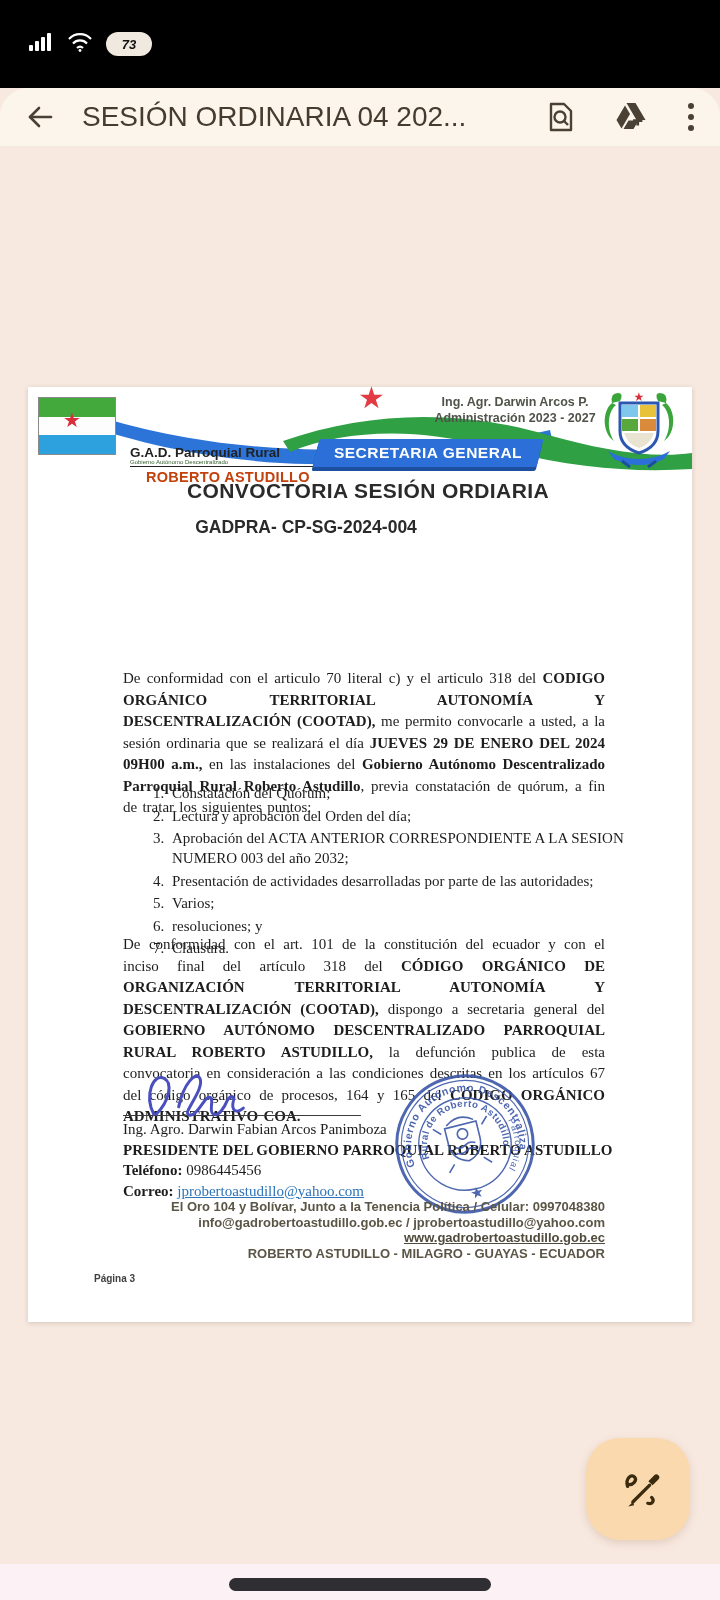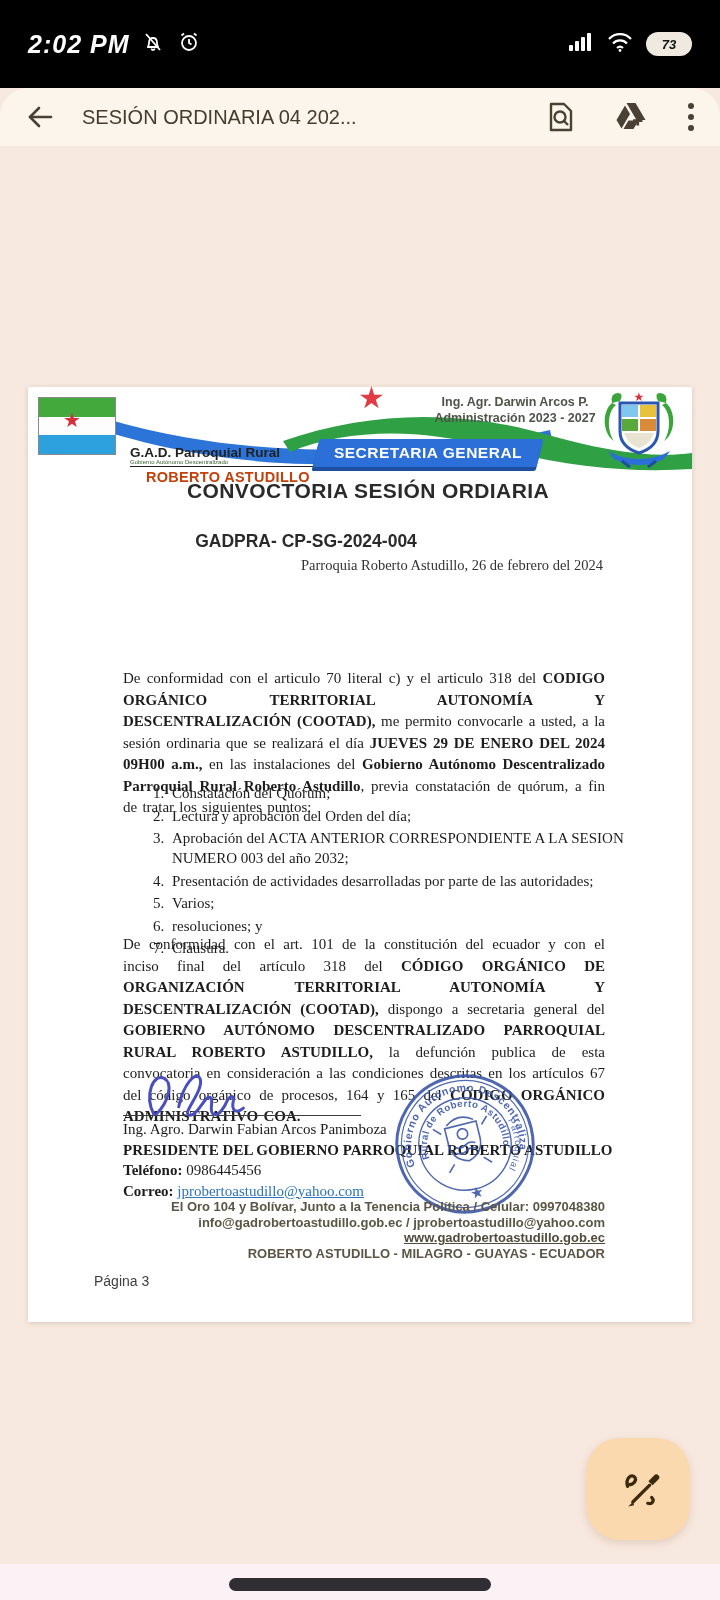--- a/index.html
+++ b/index.html
@@ -22,21 +22,21 @@
     display:flex;align-items:center;justify-content:center;
     color:#111;font-size:13px;font-weight:bold;font-style:italic;
   }
   
   .app-bar{
     position:absolute;top:88px;left:0;width:720px;height:58px;
     background:#fbf5eb;border-radius:28px 28px 0 0;
     display:flex;align-items:center;padding:0 24px;box-sizing:border-box;
   }
   .ab-title{
-    flex:1;margin-left:26px;font-size:20px;color:#453b2f;
+    flex:1;margin-left:26px;font-size:28px;color:#453b2f;
     white-space:nowrap;overflow:hidden;
   }
   .ab-icons{display:flex;align-items:center;gap:36px;margin-left:10px;}
   .icon-btn{display:flex;align-items:center;justify-content:center;cursor:pointer;}
   .dots{display:flex;flex-direction:column;gap:5px;padding:2px;}
   .dots span{width:6px;height:6px;border-radius:50%;background:#4a4033;}
   
   .viewport{
     position:absolute;top:146px;left:0;width:720px;height:1418px;
     background:#f8e9e0;overflow:hidden;
@@ -74,21 +74,21 @@
     background:#2c6fd9;transform:skewX(-14deg);border-radius:2px;
     box-shadow:0 4px 0 #1c4fa0;
   }
   .banner-txt{
     transform:skewX(14deg);display:block;text-align:center;line-height:28px;
     color:#fff;font-weight:bold;font-size:15.5px;letter-spacing:.5px;
   }
   
   .doc-title{position:absolute;top:92px;left:0;width:664px;text-align:center;
     font-size:21px;font-weight:bold;color:#2a2a2a;letter-spacing:.4px;margin-left:8px;}
-  .doc-code{position:absolute;top:144px;left:0;width:556px;text-align:center;
+  .doc-code{position:absolute;top:130px;left:0;width:556px;text-align:center;
     font-size:17.5px;font-weight:bold;color:#2a2a2a;}
   .doc-dateline{position:absolute;top:170px;left:95px;width:480px;text-align:right;
     font-family:"Liberation Serif",serif;font-size:14.5px;color:#333;}
   .addressee{position:absolute;top:224px;left:95px;
     font-family:"Liberation Serif",serif;font-size:15px;line-height:21px;}
   .addressee .role{font-weight:bold;}
   .para{position:absolute;left:95px;width:482px;text-align:justify;
     font-family:"Liberation Serif",serif;font-size:15px;line-height:21.5px;
     word-spacing:1.5px;color:#1d1d1d;}
   .para .b{font-weight:bold;}
@@ -106,54 +106,37 @@
   .sig .role{font-weight:bold;white-space:nowrap;}
   .sig .lbl{font-weight:bold;}
   .sig .email{color:#2d74b8;text-decoration:underline;}
   
   .stamp{position:absolute;left:362px;top:682px;width:150px;height:150px;
     transform:rotate(-14deg);opacity:.9;}
   
   .doc-footer{position:absolute;top:812px;left:95px;width:482px;text-align:right;
     font-size:13px;font-weight:bold;color:#5b5546;line-height:15.5px;}
   .doc-footer .lnk{text-decoration:underline;color:#4f4a3c;}
-  .pagenum{position:absolute;top:886px;left:66px;font-size:14px;
-    font-weight:normal;color:#3f3f3f;}
+  .pagenum{position:absolute;top:886px;left:66px;font-size:10px;
+    font-weight:bold;color:#3f3f3f;}
   
   .fab{
     position:absolute;left:586px;top:1438px;width:104px;height:102px;
     background:#fbd9ae;border-radius:34px;display:flex;align-items:center;
     justify-content:center;box-shadow:0 3px 10px rgba(120,80,40,.18);cursor:pointer;
   }
   
   .nav-strip{position:absolute;top:1564px;left:0;width:720px;height:36px;background:#fcf1f5;}
   .nav-pill{position:absolute;left:229px;top:14px;width:262px;height:13px;
     border-radius:7px;background:#2f2f33;cursor:grab;}
 </style>
 </head>
 <body>
 
 <div class="status-bar">
-  <div class="sb-left">
-    <span class="sb-time">2:02 PM</span>
-    <span>
-      <svg width="24" height="24" viewBox="0 0 24 24" fill="none" stroke="#fff" stroke-width="1.8">
-        <path d="M7 17 c0-1 1-1.5 1-4 0-3 1.5-5 4-5 s4 2 4 5 c0 2.5 1 3 1 4 z"></path>
-        <path d="M10.5 18.5 a1.5 1.5 0 0 0 3 0"></path>
-        <line x1="5" y1="4" x2="19" y2="20"></line>
-      </svg>
-    </span>
-    <span>
-      <svg width="24" height="24" viewBox="0 0 24 24" fill="none" stroke="#fff" stroke-width="1.8">
-        <circle cx="12" cy="13" r="7"></circle>
-        <path d="M12 9 v4 l2.5 1.5"></path>
-        <path d="M4.5 5.5 L7 3.5 M19.5 5.5 L17 3.5"></path>
-      </svg>
-    </span>
-  </div>
   <div class="sb-right">
     <span>
       <svg width="26" height="22" viewBox="0 0 26 22" fill="#fff">
         <rect x="1" y="14" width="4" height="6" rx="1"></rect>
         <rect x="7" y="10" width="4" height="10" rx="1"></rect>
         <rect x="13" y="6" width="4" height="14" rx="1"></rect>
         <rect x="19" y="2" width="4" height="18" rx="1"></rect>
       </svg>
     </span>
     <span>
@@ -243,21 +226,20 @@
         <path d="M8 62 q14 8 31 8 q17 0 31 -8 l-6 8 q-12 6 -25 6 q-13 0 -25 -6 z" fill="#2c6fd9"></path>
         <path d="M22 72 l8 6 M56 72 l-8 6" stroke="#1c4fa0" stroke-width="3"></path>
       </svg>
       <div class="banner">
         <span class="banner-txt">SECRETARIA GENERAL</span>
       </div>
     </div>
 
     <div class="doc-title">CONVOCTORIA SESIÓN ORDIARIA</div>
     <div class="doc-code">GADPRA- CP-SG-2024-004</div>
-    <div class="doc-dateline">Parroquia Roberto Astudillo, 26 de febrero del 2024</div>
 
 
     <p class="para para1"><span>De conformidad con el articulo 70 literal c) y el articulo 318 del </span><span class="b">CODIGO ORGÁNICO TERRITORIAL AUTONOMÍA Y DESCENTRALIZACIÓN (COOTAD),</span><span> me permito convocarle a usted, a la sesión ordinaria que se realizará el día </span><span class="b">JUEVES 29 DE ENERO DEL 2024 09H00 a.m.,</span><span> en las instalaciones del </span><span class="b">Gobierno Autónomo Descentralizado Parroquial Rural Roberto Astudillo</span><span>, previa constatación de quórum, a fin de tratar los siguientes puntos:</span></p>
 
     <ol class="agenda">
       <li>Constatación del Quórum;</li>
       <li>Lectura y aprobación del Orden del día;</li>
       <li>Aprobación del ACTA ANTERIOR CORRESPONDIENTE A LA SESION NUMERO 003 del año 2032;</li>
       <li>Presentación de actividades desarrolladas por parte de las autoridades;</li>
       <li>Varios;</li>

